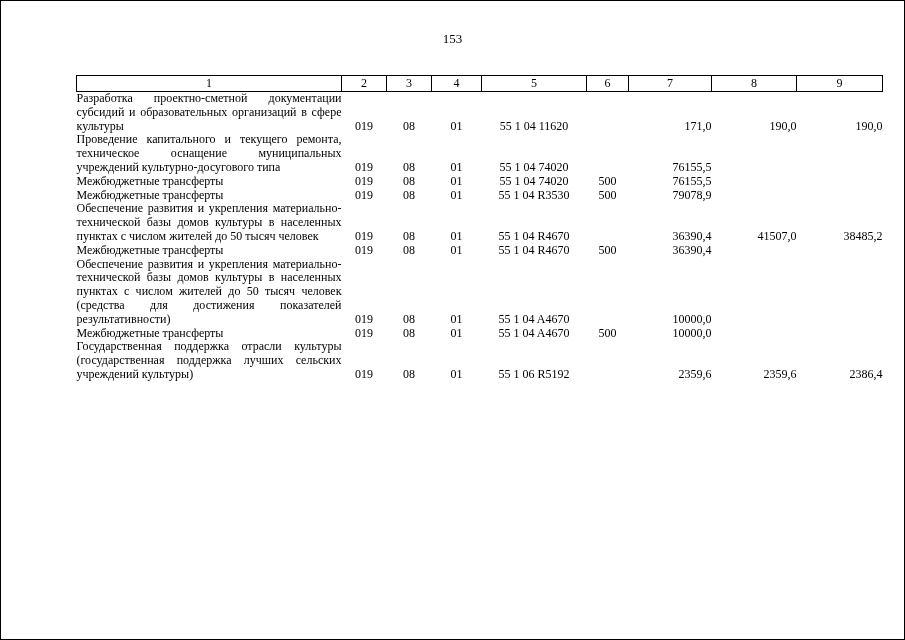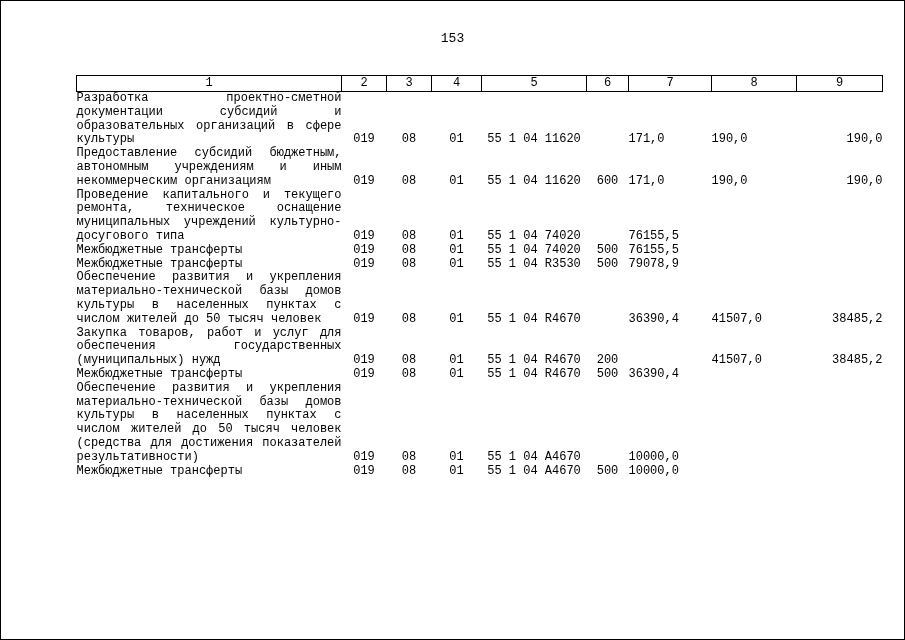--- a/index.html
+++ b/index.html
@@ -7,21 +7,21 @@
     padding: 0;
     background: #ffffff;
   }
   .page {
     position: relative;
     width: 905px;
     height: 640px;
     box-sizing: border-box;
     background: #ffffff;
     border: 1px solid #000000;
-    font-family: Liberation Mono, monospace;
+    font-family: Liberation Serif, serif;
     color: #000000;
     overflow: hidden;
   }
   .page-number {
     position: absolute;
     top: 30px;
     left: 0;
     width: 100%;
     text-align: center;
     font-size: 13px;
@@ -53,21 +53,21 @@
   td.c1 {
     text-align: justify;
     padding-left: 7px;
     padding-right: 4px;
   }
   td.c2, td.c3, td.c4, td.c5, td.c6 {
     text-align: center;
     white-space: nowrap;
   }
   td.c7, td.c8 {
-    text-align: left;
+    text-align: right;
     padding-right: 7px;
     white-space: nowrap;
   }
   td.c9 {
     text-align: right;
     padding-right: 9px;
     white-space: nowrap;
   }
 </style>
 </head>
@@ -107,31 +107,20 @@
           <td class="c2">019</td>
           <td class="c3">08</td>
           <td class="c4">01</td>
           <td class="c5">55 1 04 11620</td>
           <td class="c6"></td>
           <td class="c7">171,0</td>
           <td class="c8">190,0</td>
           <td class="c9">190,0</td>
         </tr>
         <tr>
-          <td class="c1">Предоставление субсидий бюджетным, автономным учреждениям и иным некоммерческим организациям</td>
-          <td class="c2">019</td>
-          <td class="c3">08</td>
-          <td class="c4">01</td>
-          <td class="c5">55 1 04 11620</td>
-          <td class="c6">600</td>
-          <td class="c7">171,0</td>
-          <td class="c8">190,0</td>
-          <td class="c9">190,0</td>
-        </tr>
-        <tr>
           <td class="c1">Проведение капитального и текущего ремонта, техническое оснащение муниципальных учреждений культурно-досугового типа</td>
           <td class="c2">019</td>
           <td class="c3">08</td>
           <td class="c4">01</td>
           <td class="c5">55 1 04 74020</td>
           <td class="c6"></td>
           <td class="c7">76155,5</td>
           <td class="c8"></td>
           <td class="c9"></td>
         </tr>
@@ -162,36 +151,25 @@
           <td class="c2">019</td>
           <td class="c3">08</td>
           <td class="c4">01</td>
           <td class="c5">55 1 04 R4670</td>
           <td class="c6"></td>
           <td class="c7">36390,4</td>
           <td class="c8">41507,0</td>
           <td class="c9">38485,2</td>
         </tr>
         <tr>
-          <td class="c1">Закупка товаров, работ и услуг для обеспечения государственных (муниципальных) нужд</td>
+          <td class="c1">Межбюджетные трансферты</td>
           <td class="c2">019</td>
           <td class="c3">08</td>
           <td class="c4">01</td>
           <td class="c5">55 1 04 R4670</td>
-          <td class="c6">200</td>
-          <td class="c7"></td>
-          <td class="c8">41507,0</td>
-          <td class="c9">38485,2</td>
-        </tr>
-        <tr>
-          <td class="c1">Межбюджетные трансферты</td>
-          <td class="c2">019</td>
-          <td class="c3">08</td>
-          <td class="c4">01</td>
-          <td class="c5">55 1 04 R4670</td>
           <td class="c6">500</td>
           <td class="c7">36390,4</td>
           <td class="c8"></td>
           <td class="c9"></td>
         </tr>
         <tr>
           <td class="c1">Обеспечение развития и укрепления материально-технической базы домов культуры в населенных пунктах с числом жителей до 50 тысяч человек (средства для достижения показателей результативности)</td>
           <td class="c2">019</td>
           <td class="c3">08</td>
           <td class="c4">01</td>
@@ -204,16 +182,27 @@
         <tr>
           <td class="c1">Межбюджетные трансферты</td>
           <td class="c2">019</td>
           <td class="c3">08</td>
           <td class="c4">01</td>
           <td class="c5">55 1 04 A4670</td>
           <td class="c6">500</td>
           <td class="c7">10000,0</td>
           <td class="c8"></td>
           <td class="c9"></td>
+        </tr>
+        <tr>
+          <td class="c1">Государственная поддержка отрасли культуры (государственная поддержка лучших сельских учреждений культуры)</td>
+          <td class="c2">019</td>
+          <td class="c3">08</td>
+          <td class="c4">01</td>
+          <td class="c5">55 1 06 R5192</td>
+          <td class="c6"></td>
+          <td class="c7">2359,6</td>
+          <td class="c8">2359,6</td>
+          <td class="c9">2386,4</td>
         </tr>
       </tbody>
   </table>
 </div>
 
 </body></html>

